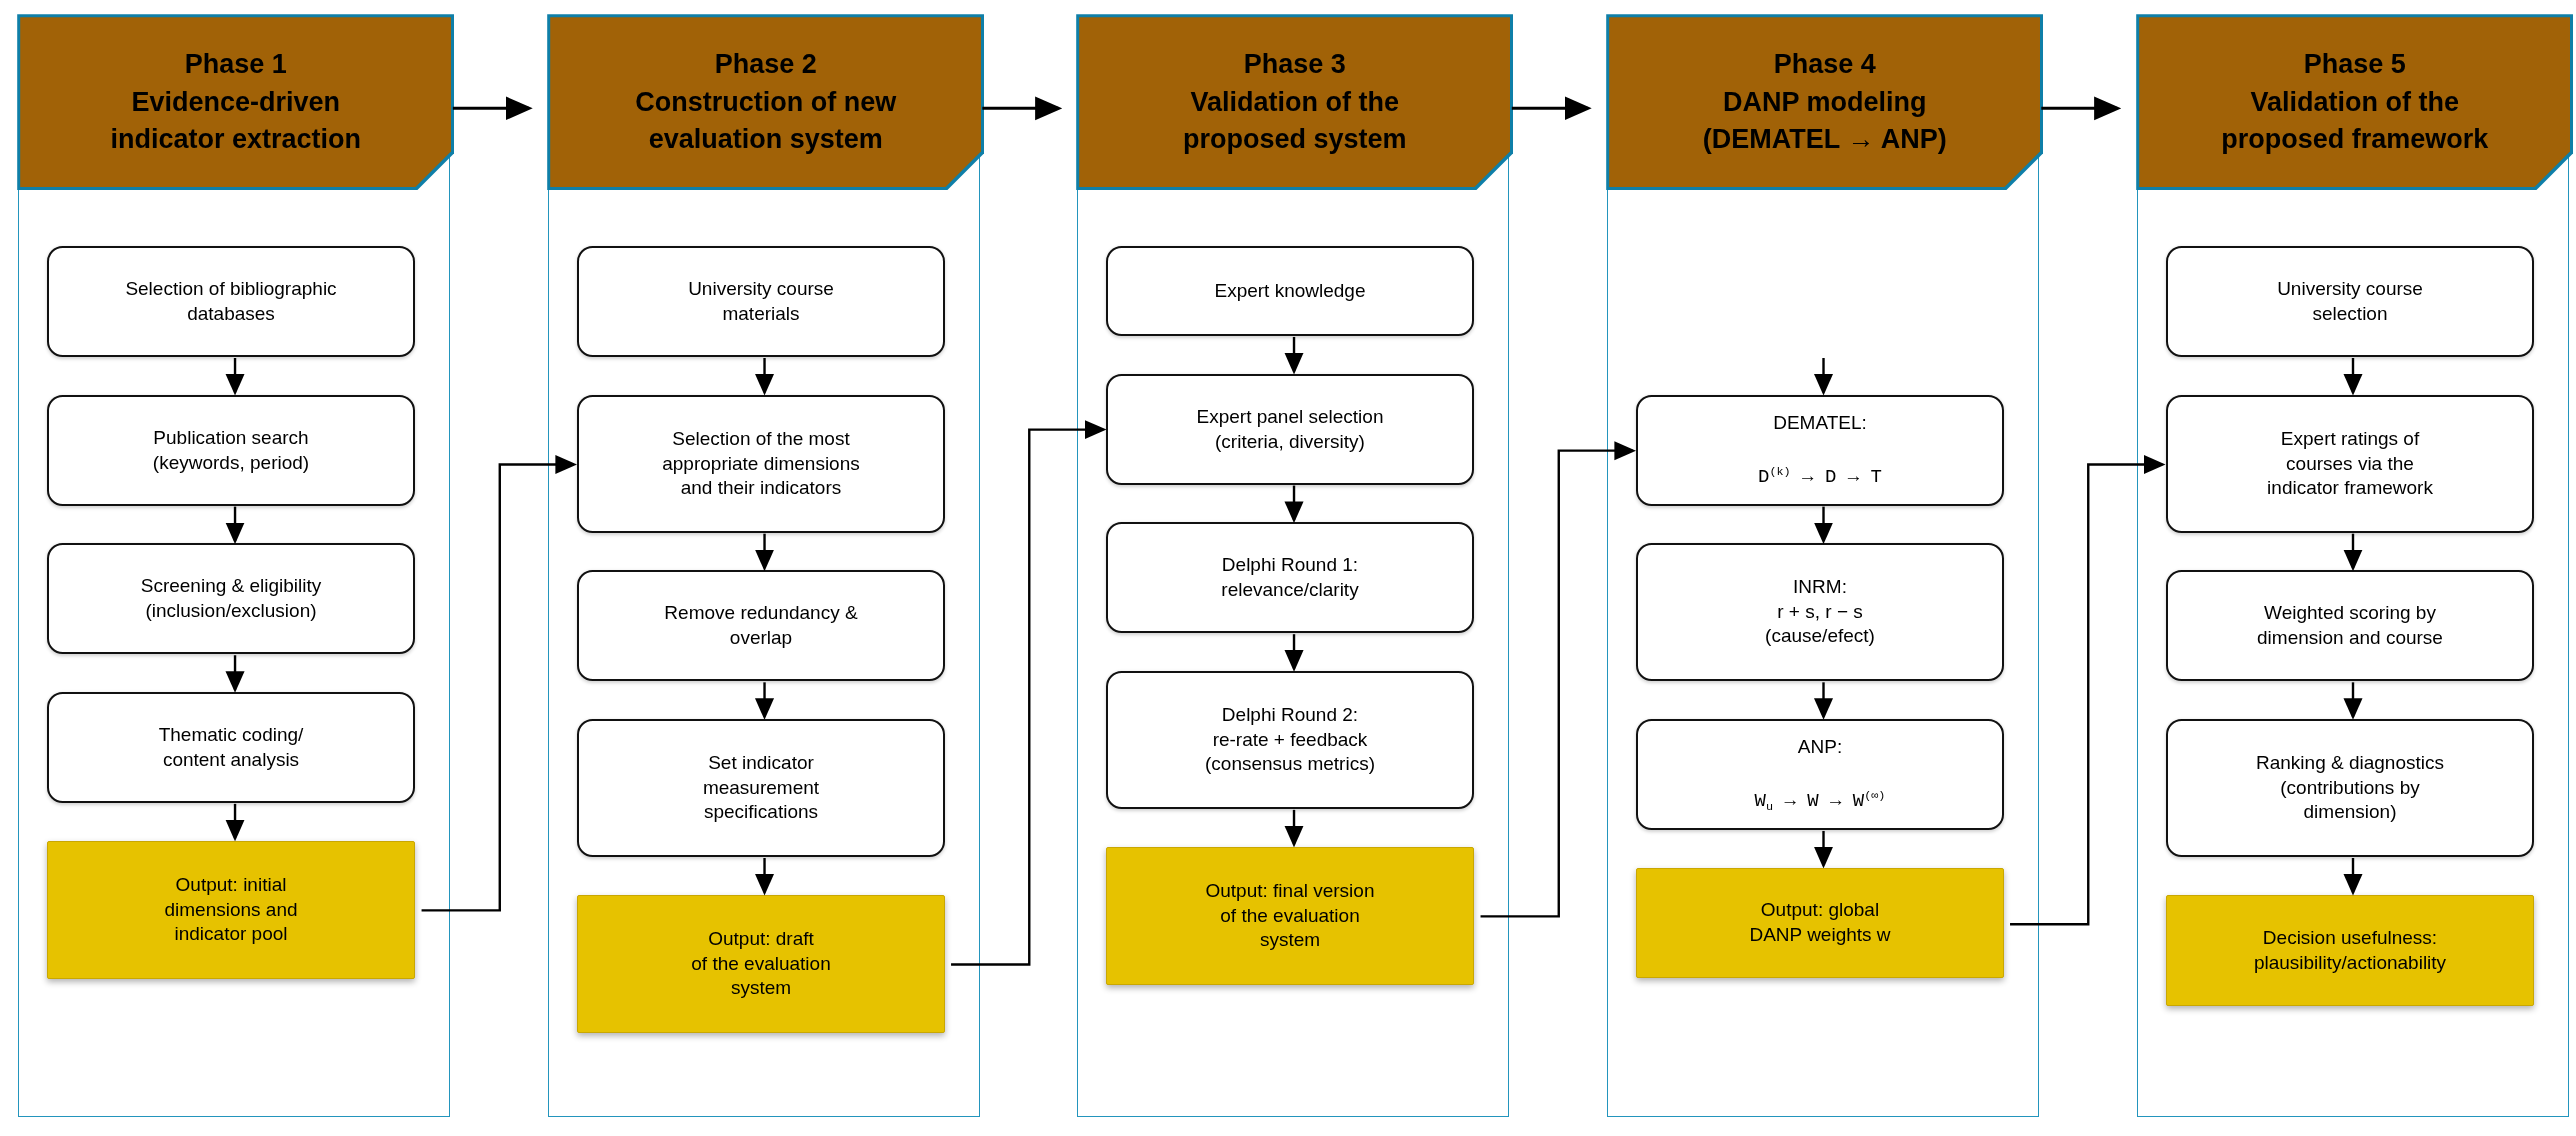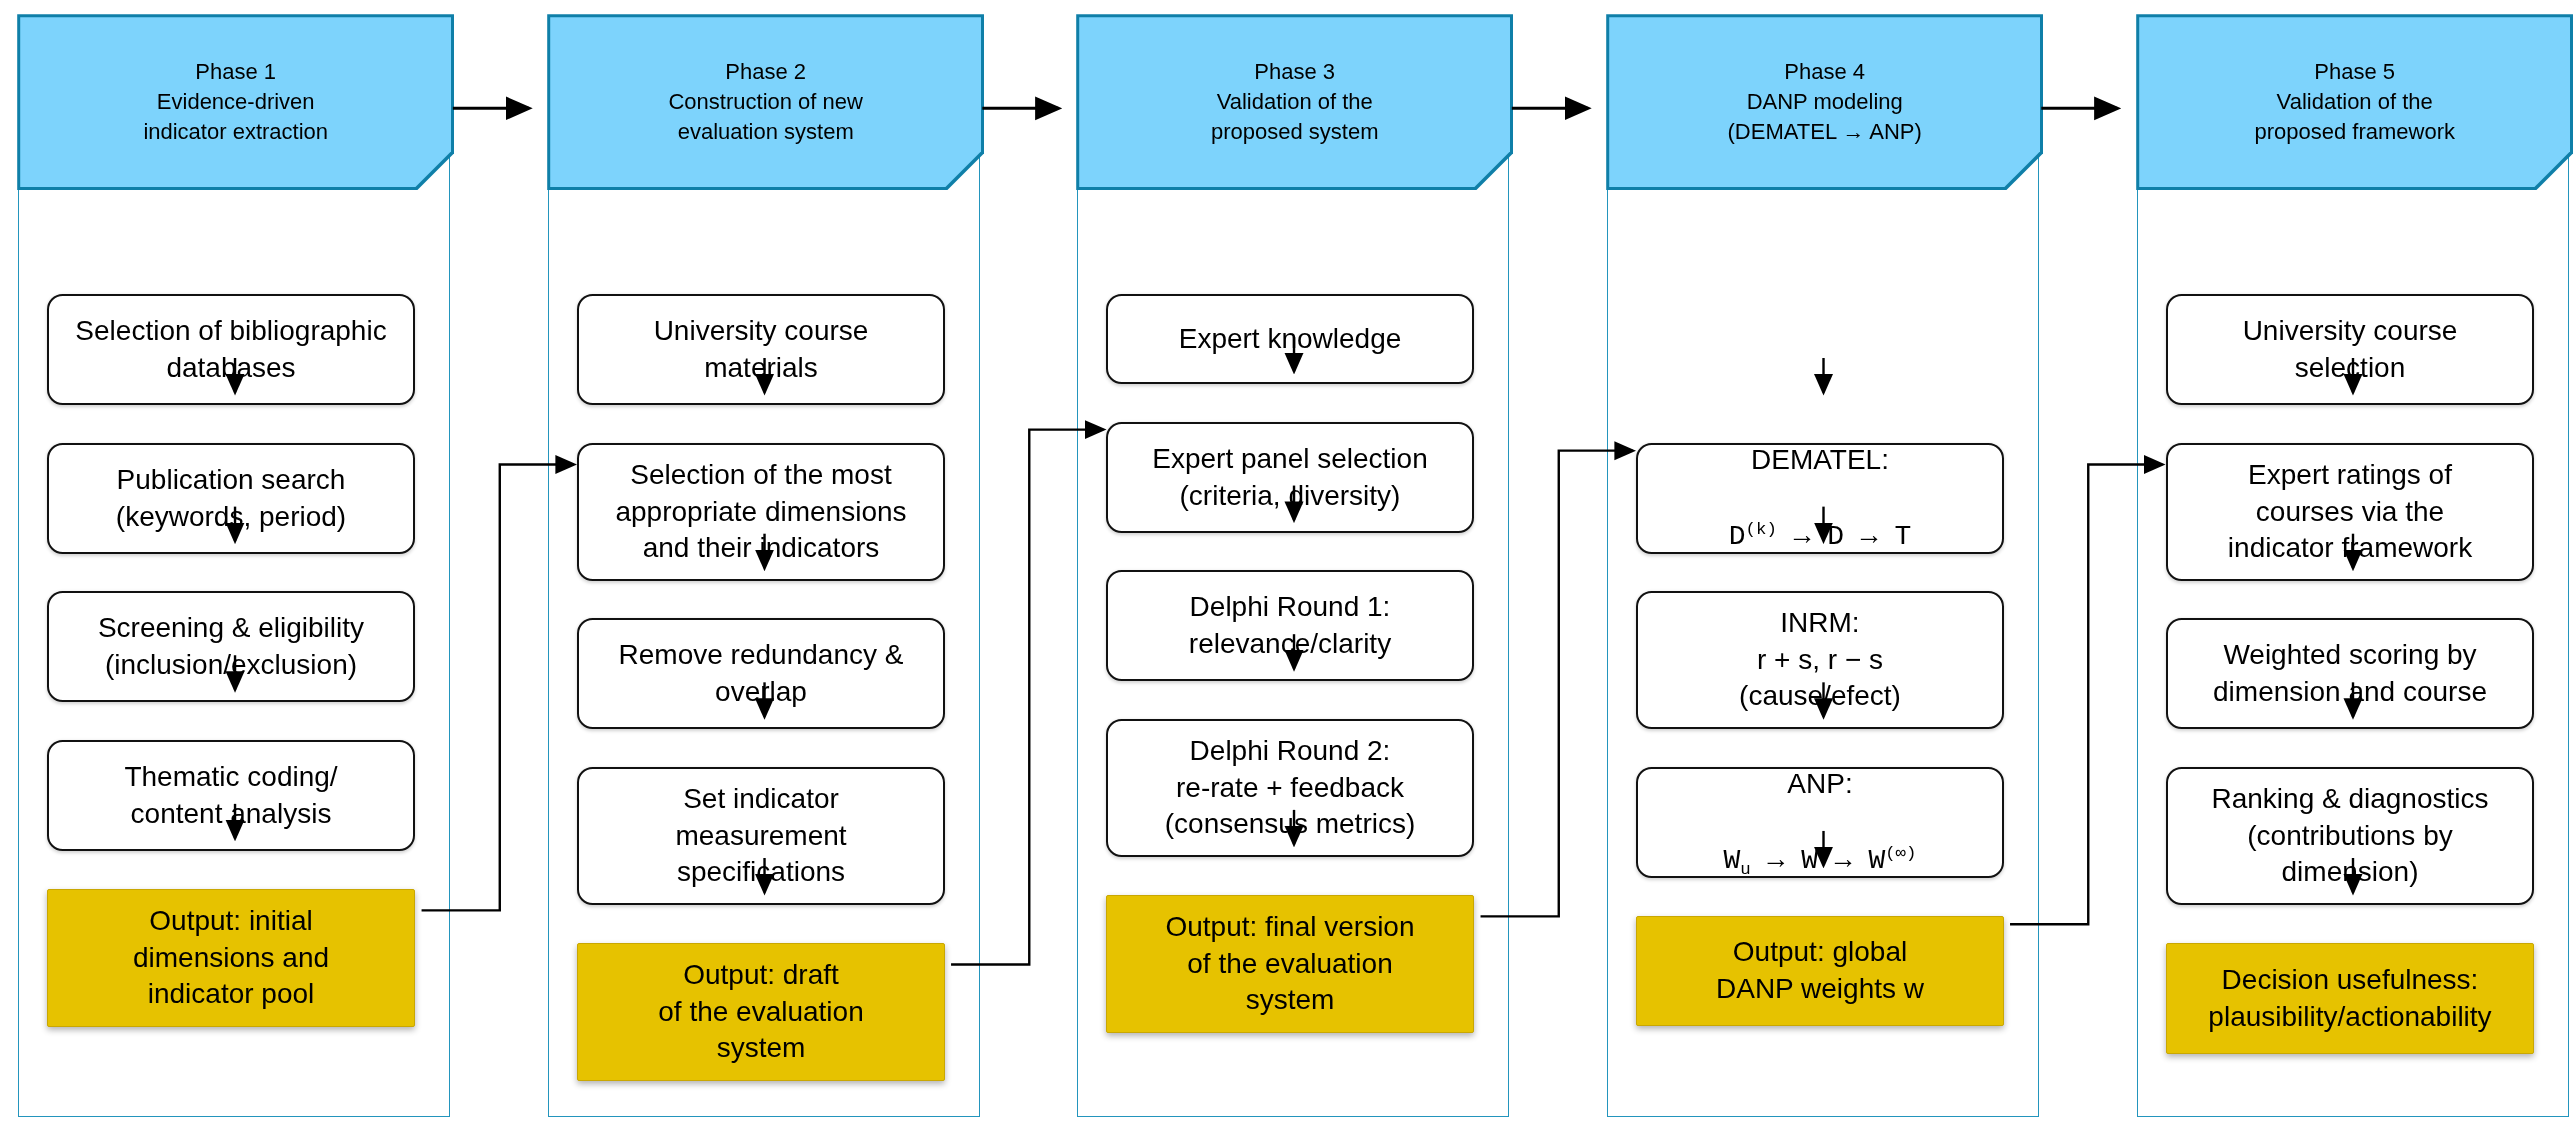--- a/index.html
+++ b/index.html
@@ -23,36 +23,37 @@
 
   
   .phase-header {
     position: absolute; left: -1.8px; top: -1.8px;
     width: 437px; height: 176px;
     background: #0f7fa8;
     clip-path: polygon(0 0, 100% 0, 100% calc(100% - 37px), calc(100% - 37px) 100%, 0 100%);
   }
   .phase-header-inner {
     position: absolute; left: 3px; top: 3px; right: 3px; bottom: 3px;
-    background: #7dd3fc;
+    background: #a16207;
     clip-path: polygon(0 0, 100% 0, 100% calc(100% - 36px), calc(100% - 36px) 100%, 0 100%);
     display: flex; align-items: center; justify-content: center;
     text-align: center;
-    font-size: 22px; line-height: 1.38;
+    font-size: 27px; line-height: 1.38;
     white-space: pre-line;
+    font-weight: bold;
   }
 
   
   .box {
     position: absolute;
     left: 28px; width: 368px;
     box-sizing: border-box;
     display: flex; align-items: center; justify-content: center;
     text-align: center;
-    font-size: 28px; line-height: 1.31; margin-top: 48px;
+    font-size: 19px; line-height: 1.31;
   }
   .step {
     background: #ffffff;
     border: 2.4px solid #111111;
     border-radius: 15.6px;
     box-shadow: 0 1.8px 3.6px rgba(0,0,0,0.18);
   }
   .output {
     background: #e6c200;
     border: 1.8px solid #c9a702;

